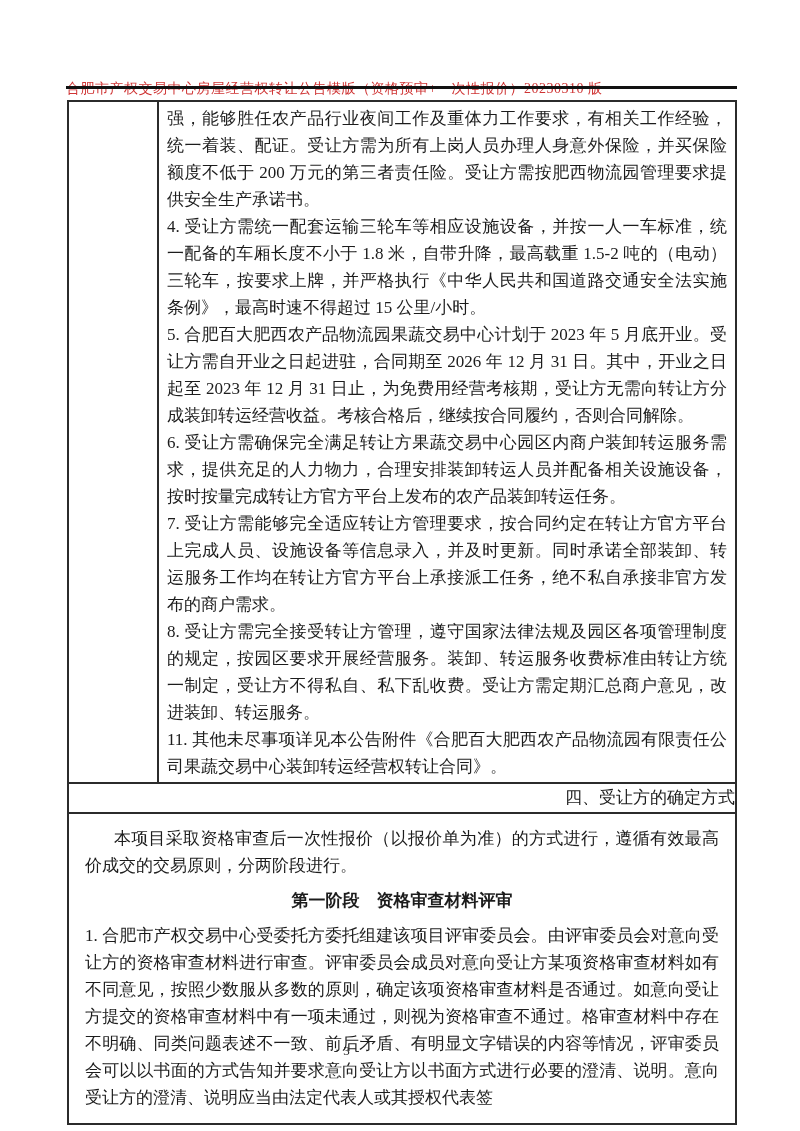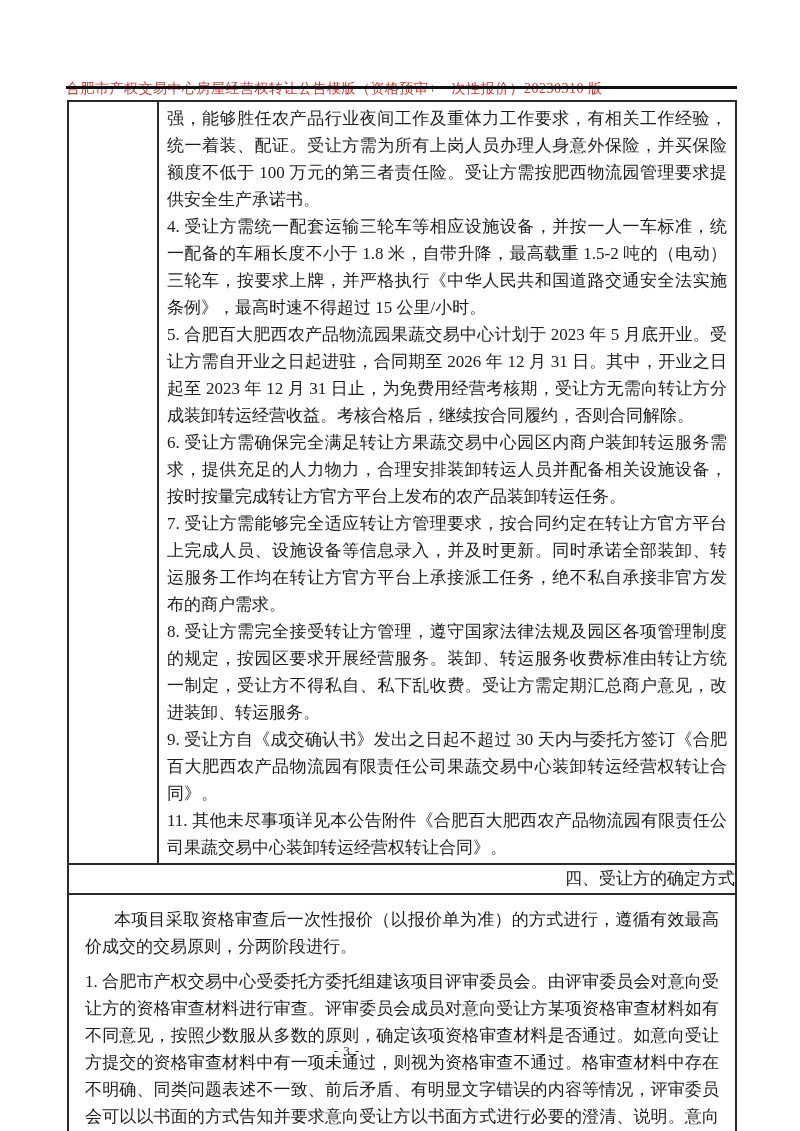--- a/index.html
+++ b/index.html
@@ -71,35 +71,35 @@
 <div class="page">
 
   <div class="doc-header" style="color: rgb(207, 52, 52);">合肥市产权交易中心房屋经营权转让公告模版（资格预审+一次性报价）20230310 版</div>
   <div class="doc-header-rule"></div>
 
   <div class="doc-table">
 
     <div class="row row-requirements">
       <div class="cell-left"></div>
       <div class="cell-right">
-        <p>强，能够胜任农产品行业夜间工作及重体力工作要求，有相关工作经验，统一着装、配证。受让方需为所有上岗人员办理人身意外保险，并买保险额度不低于 100 万元的第三者责任险。受让方需按肥西物流园管理要求提供安全生产承诺书。</p>
+        <p>强，能够胜任农产品行业夜间工作及重体力工作要求，有相关工作经验，统一着装、配证。受让方需为所有上岗人员办理人身意外保险，并买保险额度不低于 200 万元的第三者责任险。受让方需按肥西物流园管理要求提供安全生产承诺书。</p>
         <p><span>4. 受让方需统一配套运输三轮车等相应设施设备，并按一人一车标准，统一配备的车厢长度</span><span class="bold-inline">不小于 1.8</span><span> 米，自带升降，最高载重 1.5-2 吨的（电动）三轮车，按要求上牌，并严格执行《中华人民共和国道路交通安全法实施条例》，最高时速不得超过 15 公里/小时。</span></p>
         <p>5. 合肥百大肥西农产品物流园果蔬交易中心计划于 2023 年 5 月底开业。受让方需自开业之日起进驻，合同期至 2026 年 12 月 31 日。其中，开业之日起至 2023 年 12 月 31 日止，为免费用经营考核期，受让方无需向转让方分成装卸转运经营收益。考核合格后，继续按合同履约，否则合同解除。</p>
         <p>6. 受让方需确保完全满足转让方果蔬交易中心园区内商户装卸转运服务需求，提供充足的人力物力，合理安排装卸转运人员并配备相关设施设备，按时按量完成转让方官方平台上发布的农产品装卸转运任务。</p>
         <p>7. 受让方需能够完全适应转让方管理要求，按合同约定在转让方官方平台上完成人员、设施设备等信息录入，并及时更新。同时承诺全部装卸、转运服务工作均在转让方官方平台上承接派工任务，绝不私自承接非官方发布的商户需求。</p>
         <p>8. 受让方需完全接受转让方管理，遵守国家法律法规及园区各项管理制度的规定，按园区要求开展经营服务。装卸、转运服务收费标准由转让方统一制定，受让方不得私自、私下乱收费。受让方需定期汇总商户意见，改进装卸、转运服务。</p>
-        <p>9. 受让方自《成交确认书》发出之日起不超过 30 天内与委托方签订《合肥百大肥西农产品物流园有限责任公司果蔬交易中心装卸转运经营权转让合同》。</p>
         <p>11. 其他未尽事项详见本公告附件《合肥百大肥西农产品物流园有限责任公司果蔬交易中心装卸转运经营权转让合同》。</p>
       </div>
     </div>
 
     <div class="row row-section-title">四、受让方的确定方式</div>
 
     <div class="row row-determination">
       <p class="para-indent">本项目采取资格审查后一次性报价（以报价单为准）的方式进行，遵循有效最高价成交的交易原则，分两阶段进行。</p>
+      <p class="stage-title">第一阶段　资格审查材料评审</p>
       <p>1. 合肥市产权交易中心受委托方委托组建该项目评审委员会。由评审委员会对意向受让方的资格审查材料进行审查。评审委员会成员对意向受让方某项资格审查材料如有不同意见，按照少数服从多数的原则，确定该项资格审查材料是否通过。如意向受让方提交的资格审查材料中有一项未通过，则视为资格审查不通过。格审查材料中存在不明确、同类问题表述不一致、前后矛盾、有明显文字错误的内容等情况，评审委员会可以以书面的方式告知并要求意向受让方以书面方式进行必要的澄清、说明。意向受让方的澄清、说明应当由法定代表人或其授权代表签</p>
     </div>
 
   </div>
 
   <div class="page-number">- 3 -</div>
 
 </div>
 
 </body></html>

